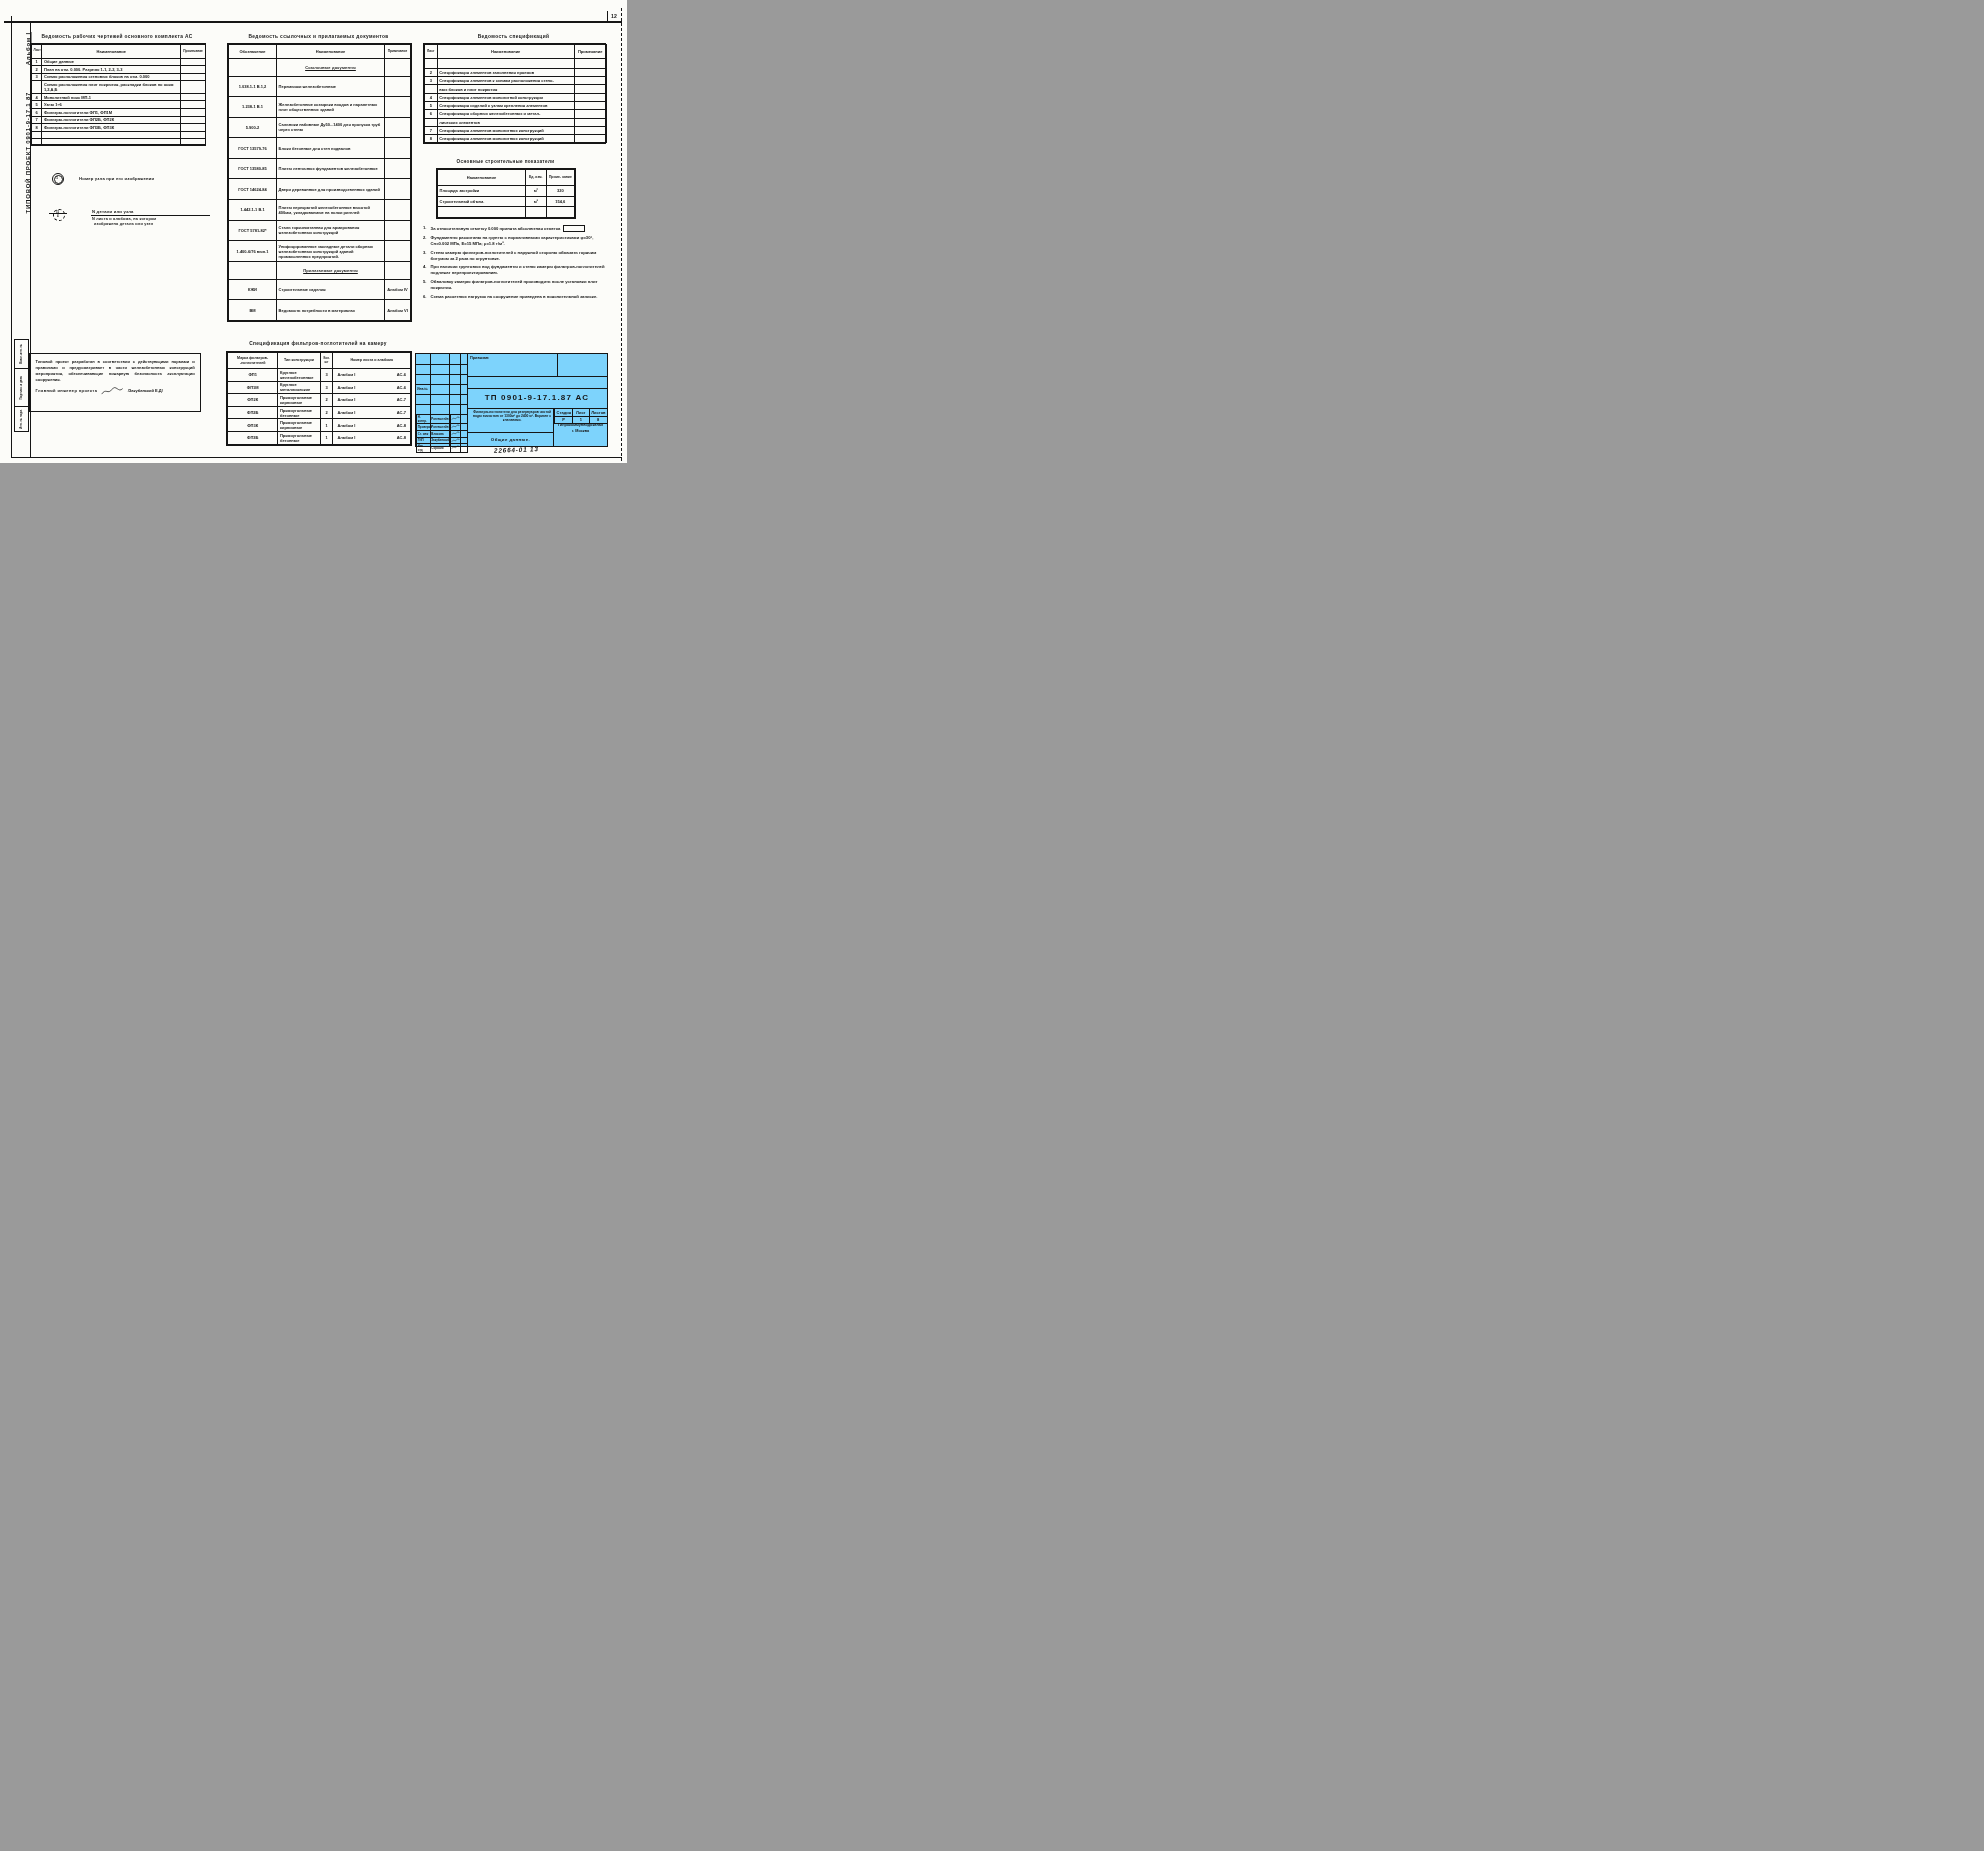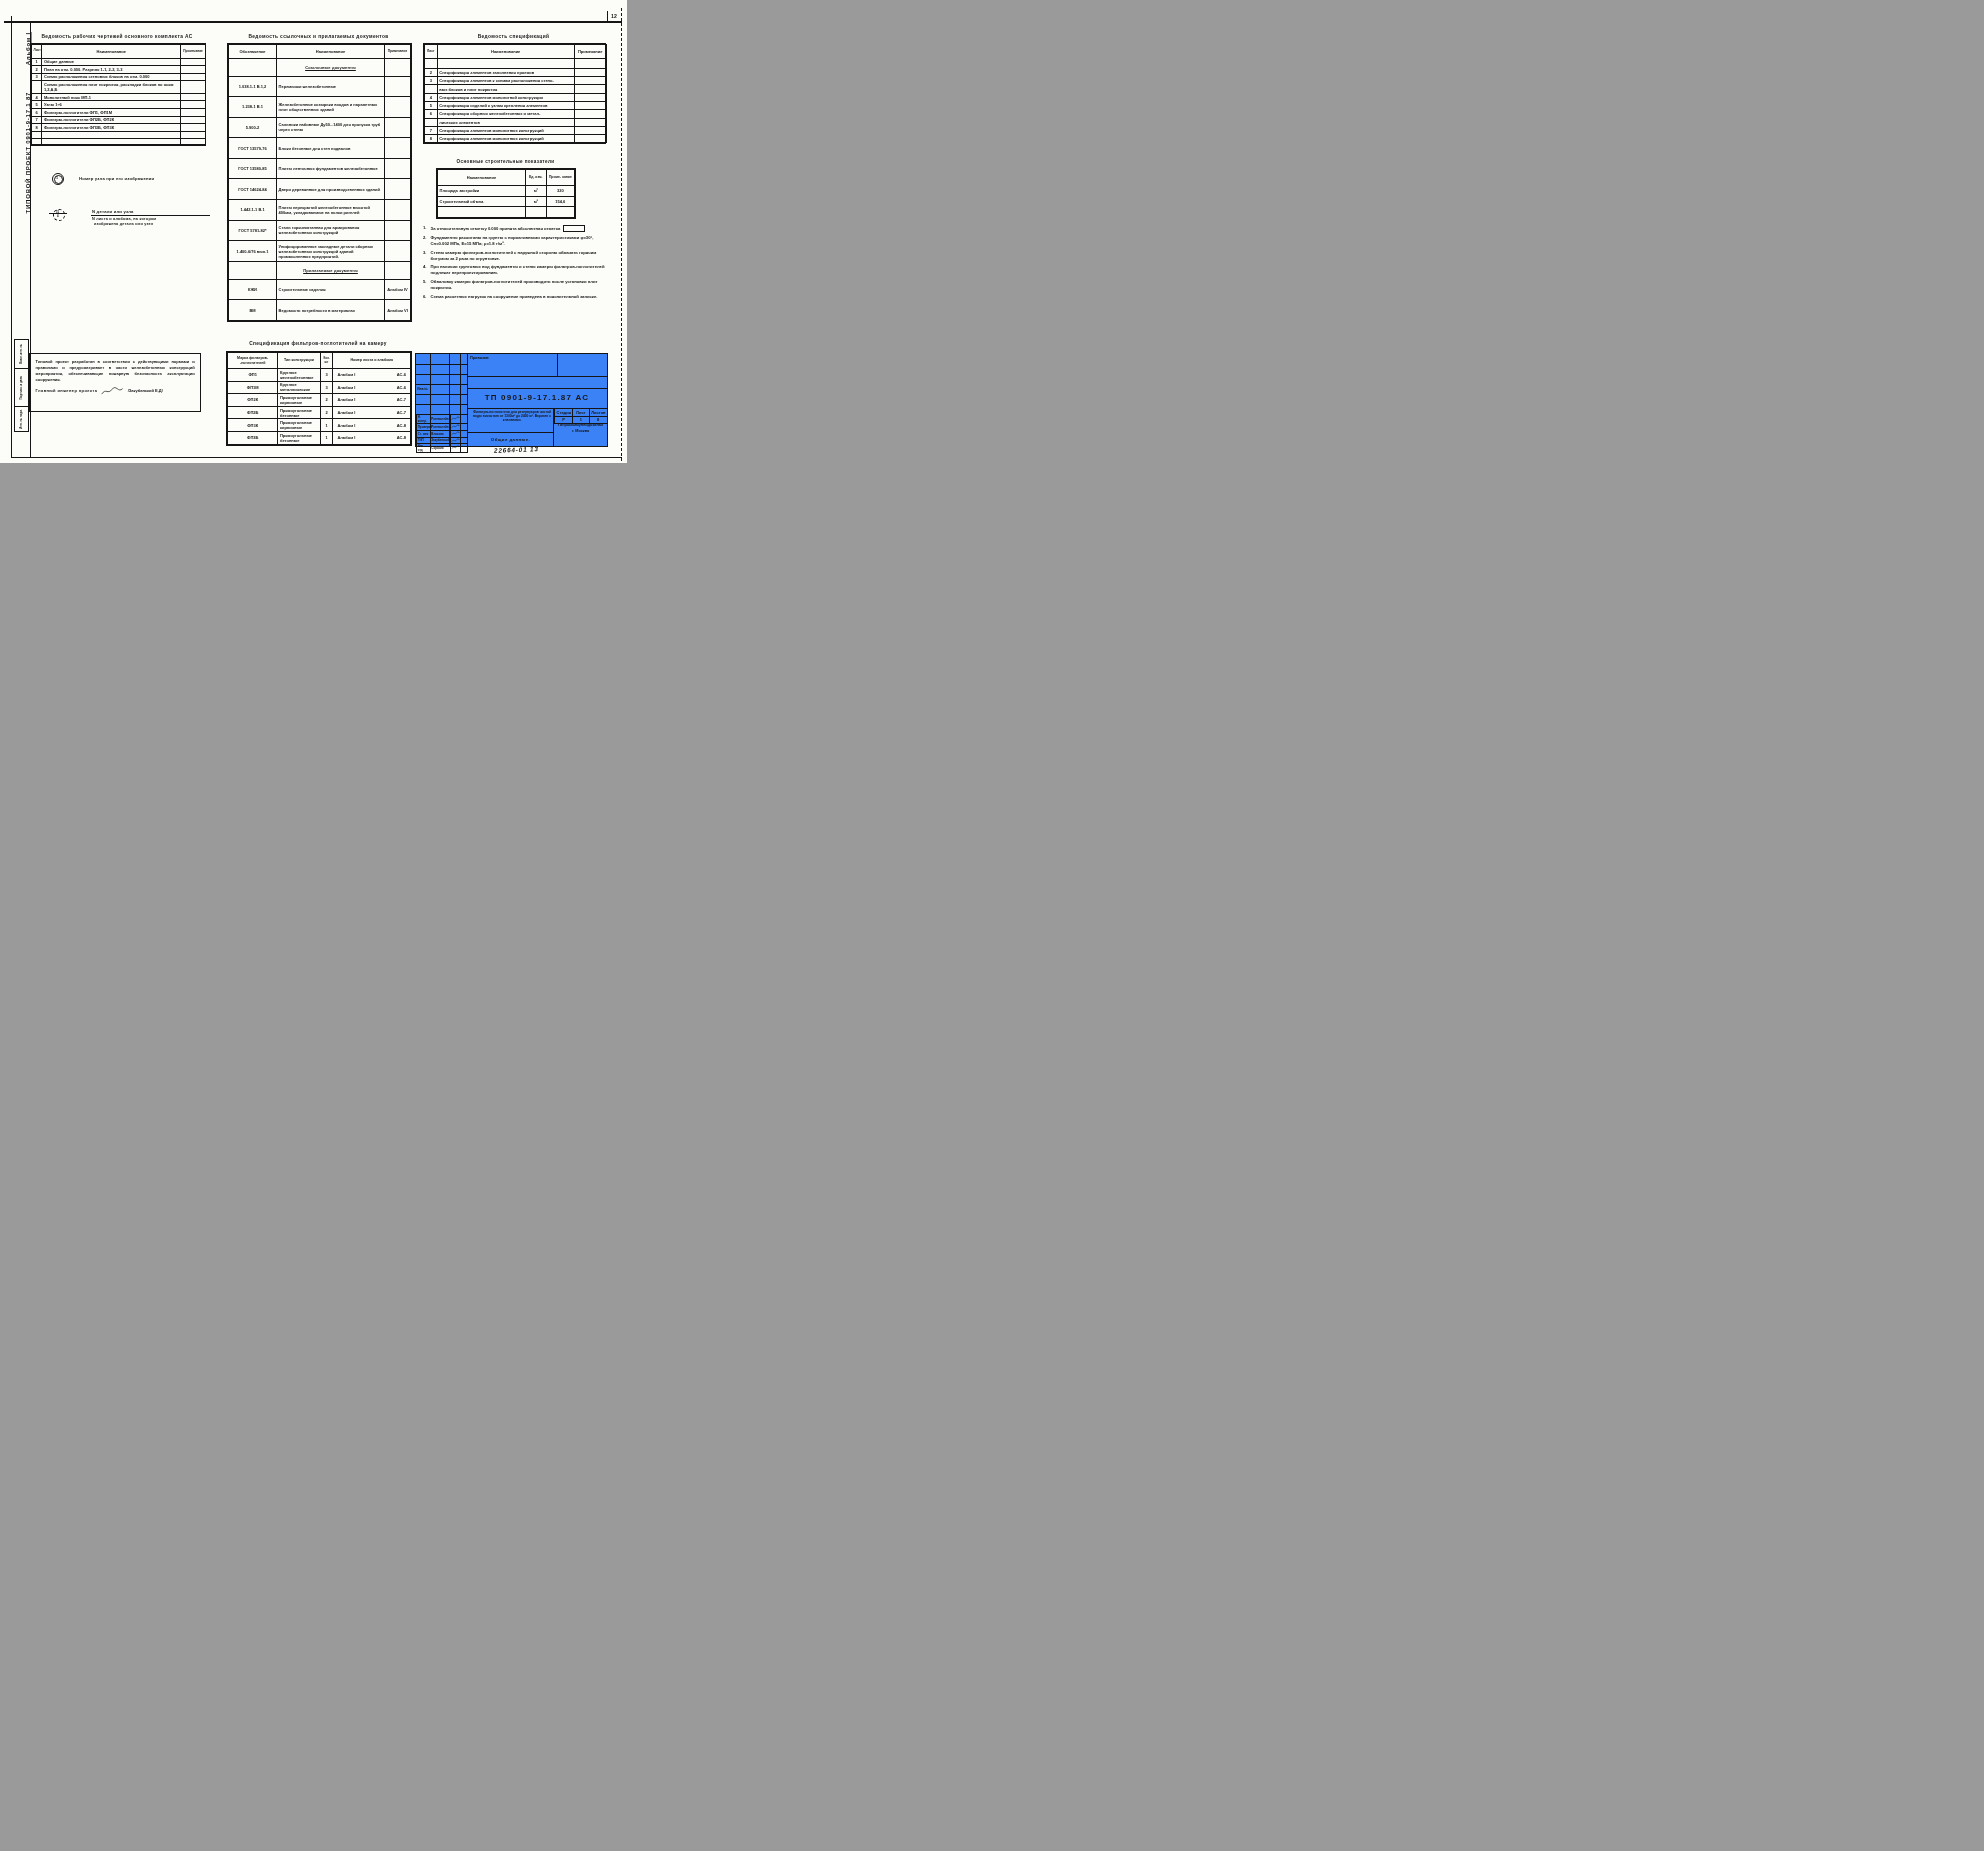--- a/index.html
+++ b/index.html
@@ -33,21 +33,21 @@
   .stampcell:last-child{border-bottom:none;}
   .stampcell span{position:absolute;left:50%;top:50%;transform:translate(-50%,-50%) rotate(-90deg);
                   font-size:3px;font-weight:700;white-space:nowrap;}
   
   .circ{position:absolute;border:0.8px solid #161616;border-radius:50%;}
   .legend-txt{position:absolute;font-size:4.2px;font-weight:700;letter-spacing:0.2px;}
   
   .stmt{position:absolute;border:0.8px solid #161616;padding:4.8px 5.6px 2.4px 5.6px;
         font-size:4px;font-weight:600;line-height:1.5;}
   
-  .tb{position:absolute;border:0.8px solid #161616;background:#3b82f6;}
+  .tb{position:absolute;border:0.8px solid #161616;background:#7dd3fc;}
   .sg td{font-size:2.9px;padding:0 0.8px;font-weight:700;}
   .docnum{font-size:8px;font-weight:700;letter-spacing:1.2px;text-align:center;}
   .ptitle{font-size:3.3px;font-weight:700;text-align:center;line-height:1.25;padding:1.2px 1.6px;}
   .gdan{font-size:4.4px;font-weight:700;text-align:center;letter-spacing:0.4px;}
   .org{font-size:3.8px;font-weight:700;text-align:center;line-height:1.5;padding-top:3.2px;}
   .mini td{font-size:2.9px;font-weight:700;text-align:center;padding:0.4px;}
   .hand{position:absolute;font-size:6.4px;font-weight:600;font-style:italic;letter-spacing:0.8px;transform:rotate(-2deg);}
   .pagenum{position:absolute;font-size:5.2px;font-weight:700;}
   .frac-rule{position:absolute;background:#161616;height:0.8px;}
   .tinynum{position:absolute;font-size:2.8px;font-weight:700;}

